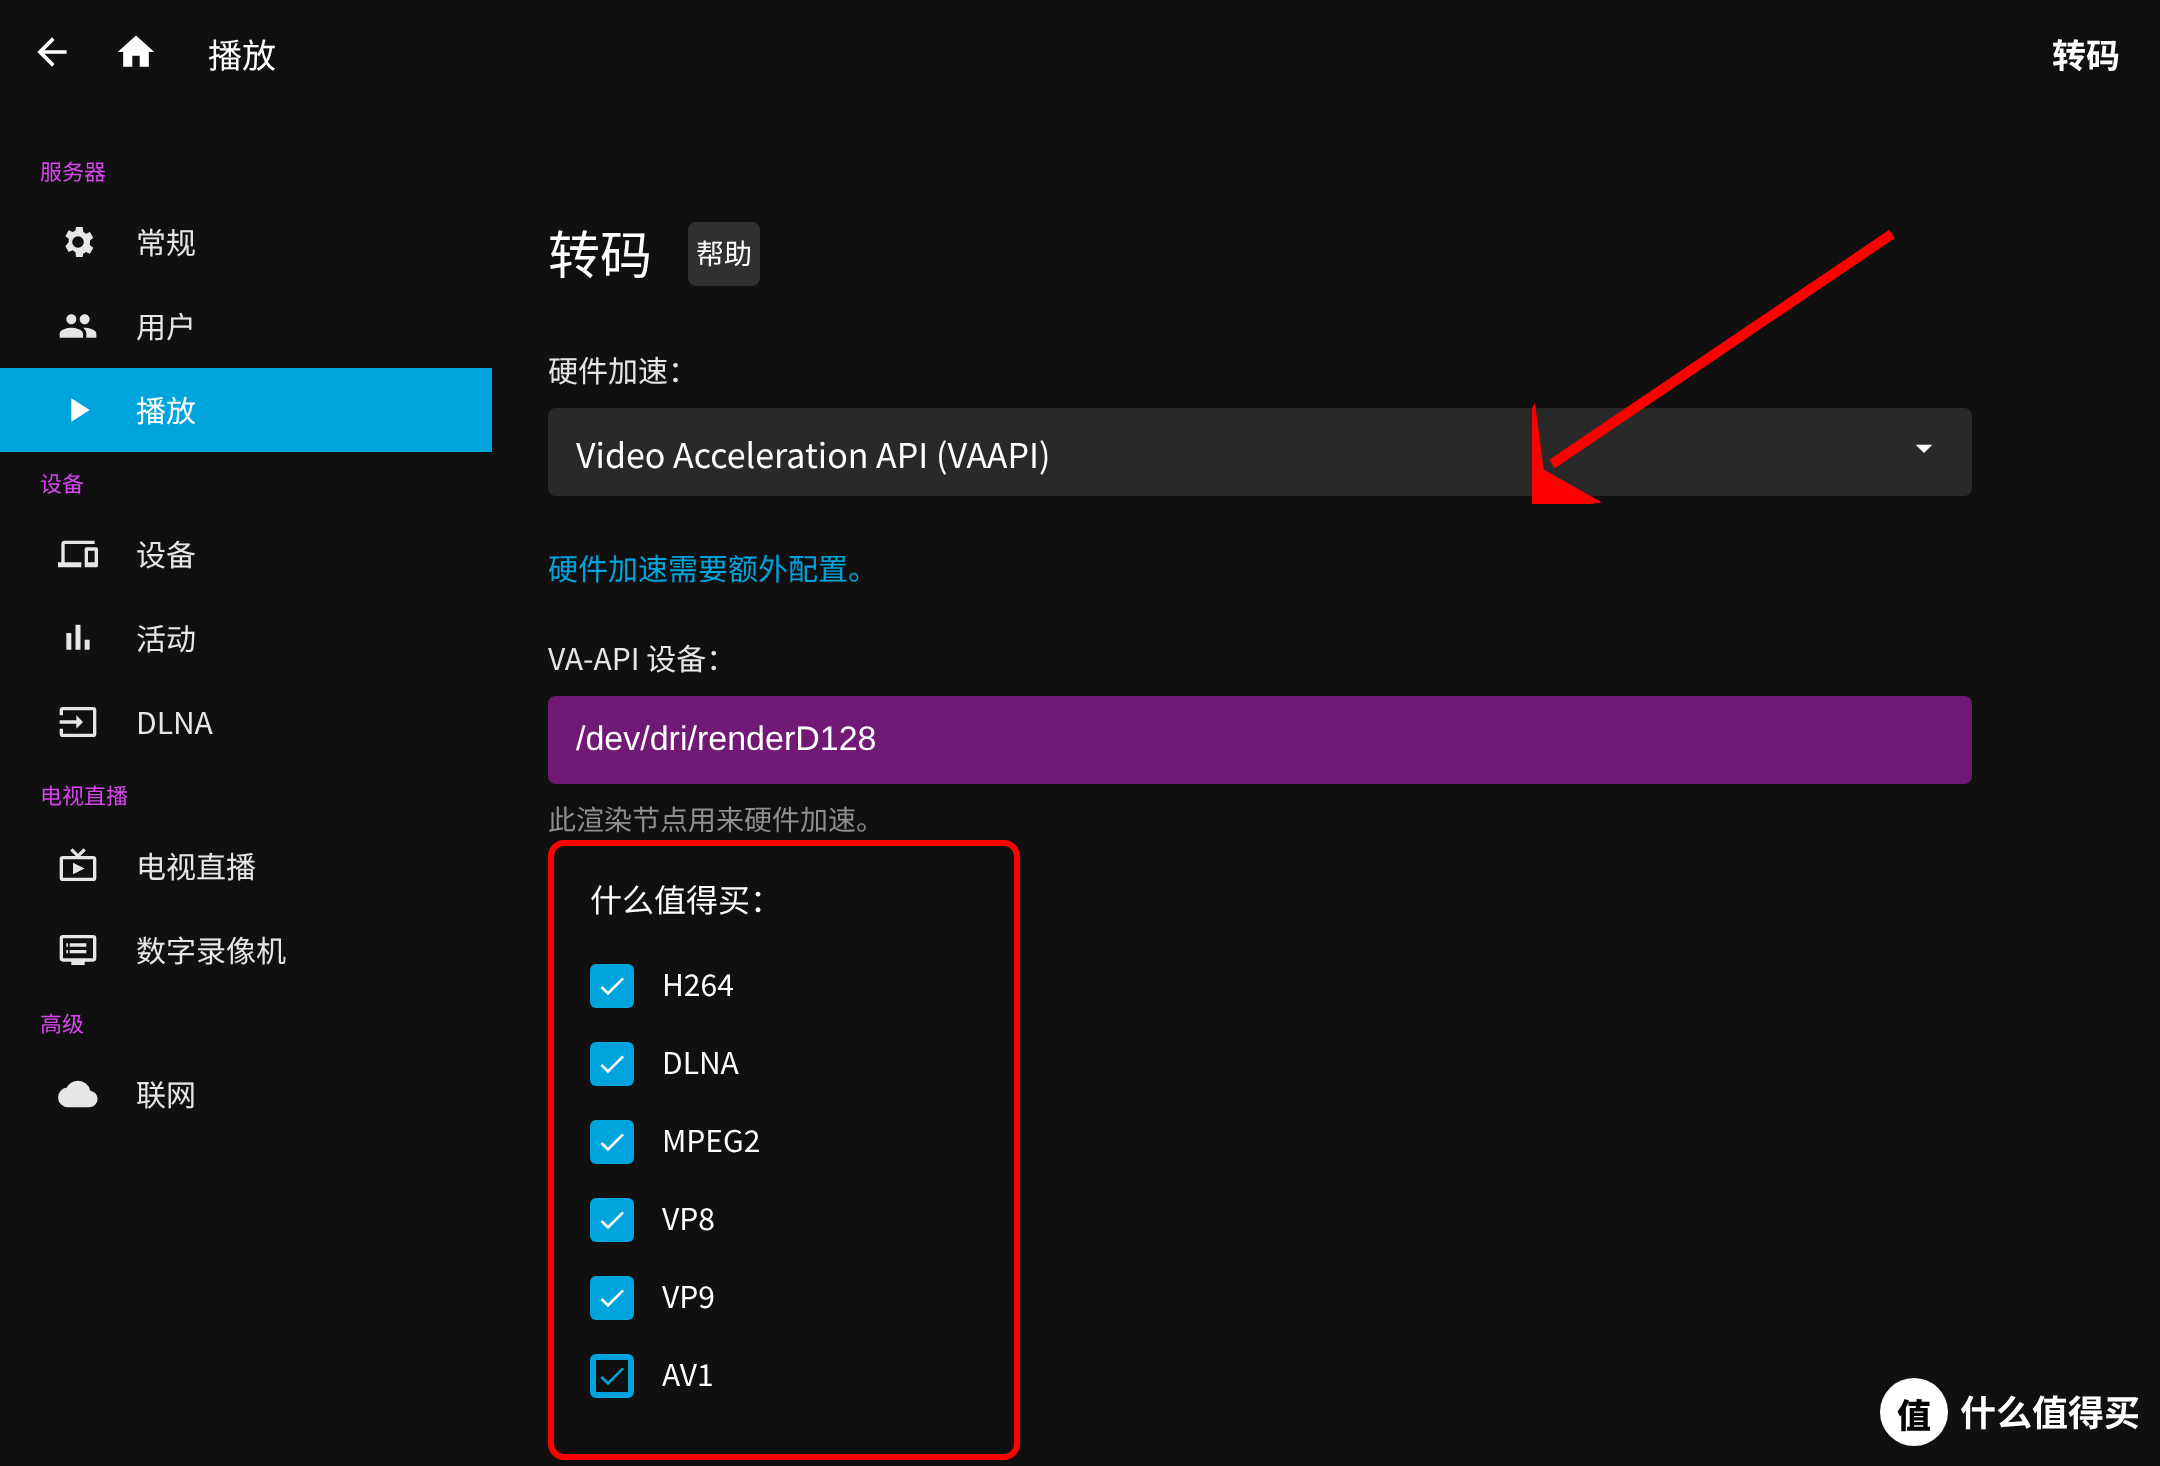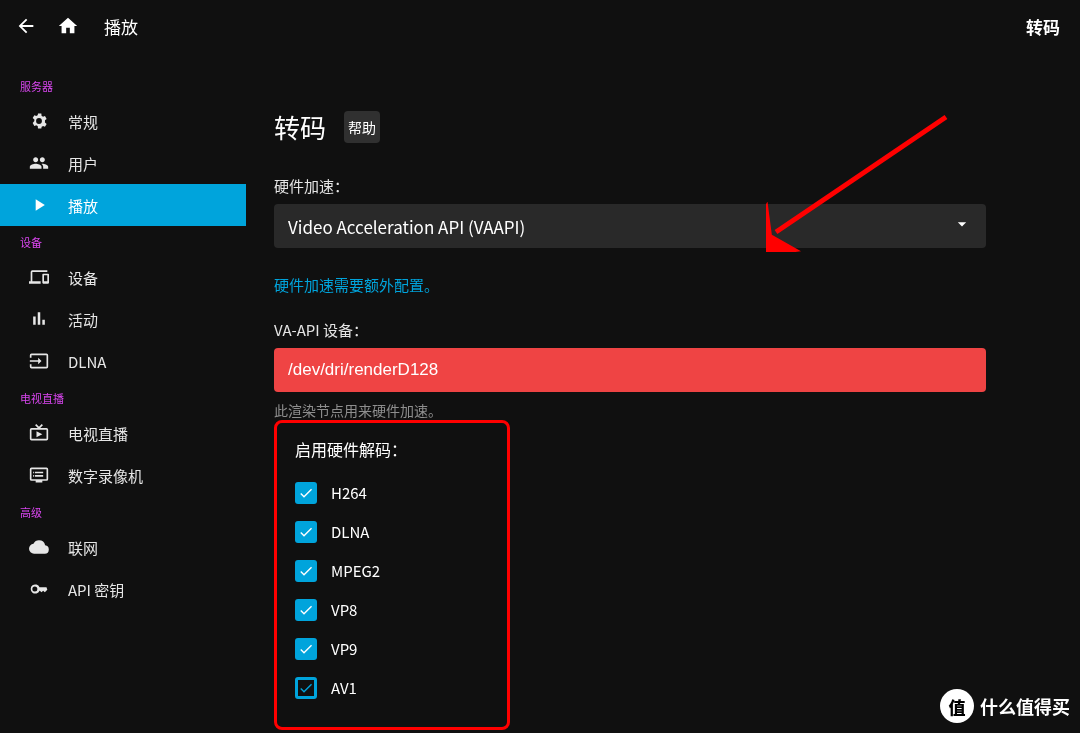--- a/index.html
+++ b/index.html
@@ -42,21 +42,21 @@
   .help-btn { background: #303030; color: #fff; padding: 6px 4px; border-radius: 4px; font-size: 14px; cursor: pointer; }
 
   .form-label { font-size: 15px; color: #e5e5e5; margin-bottom: 8px; }
   .select-box {
     background: #292929; border-radius: 4px; height: 44px;
     display: flex; align-items: center; justify-content: space-between;
     padding: 0 14px; font-size: 17px; cursor: pointer; width: 712px;
   }
   .hint-link { color: #00a4dc; font-size: 15px; margin-top: 26px; margin-bottom: 24px; }
   .text-input {
-    background: #ef4444; border: none; border-radius: 4px; height: 44px;
+    background: #701a75; border: none; border-radius: 4px; height: 44px;
     padding: 13px 14px; font-size: 17px; color: #fff; width: 712px;
   }
   .subtext { color: #8e8e8e; font-size: 14px; margin-top: 8px; }
 
   .codec-box { border: 3px solid #ff0000; border-radius: 8px; padding: 14px 18px 20px; width: 236px; }
   .codec-title { font-size: 16px; margin-bottom: 12px; }
   .codec-row { display: flex; align-items: center; gap: 14px; height: 39px; }
   .checkbox {
     width: 22px; height: 22px; background: #00a4dc; border-radius: 3px;
     display: inline-flex; align-items: center; justify-content: center; cursor: pointer;
@@ -164,28 +164,20 @@
       </div>
       <div class="section-title">高级</div>
       <div class="sidebar-item">
         <span class="si-icon">
           <svg viewBox="0 0 24 24" width="20" height="20" fill="currentColor">
             <path d="M19.35 10.04A7.49 7.49 0 0012 4a7.5 7.5 0 00-6.65 4.04A6 6 0 006 20h13a5 5 0 00.35-9.96z"></path>
           </svg>
         </span>
         <span>联网</span>
       </div>
-      <div class="sidebar-item">
-        <span class="si-icon">
-          <svg viewBox="0 0 24 24" width="20" height="20" fill="currentColor">
-            <path d="M21 10h-8.35a5.5 5.5 0 100 4H13l2 2 2-2 2 2 3-3-1-3zM7 15a3 3 0 110-6 3 3 0 010 6z"></path>
-          </svg>
-        </span>
-        <span>API 密钥</span>
-      </div>
     </div>
 
   <div class="main">
 
     
     <svg class="arrow" width="200" height="150">
       <defs>
         <marker id="ah" markerWidth="12" markerHeight="12" refX="2" refY="6" orient="auto">
           <path d="M0,0 L12,6 L0,12 L3,6 z" fill="#ff0000"></path>
         </marker>
@@ -207,21 +199,21 @@
           </svg>
       </span>
     </div>
     <div class="hint-link">硬件加速需要额外配置。</div>
 
     <div class="form-label">VA-API 设备：</div>
     <input class="text-input" value="/dev/dri/renderD128" style="">
     <div class="subtext">此渲染节点用来硬件加速。</div>
 
     <div class="codec-box">
-      <div class="codec-title">启用硬件解码：</div>
+      <div class="codec-title">什么值得买：</div>
       <div id="codecs">
           <div class="codec-row">
             <span class="checkbox">
               <svg viewBox="0 0 24 24" width="16" height="16" fill="#fff">
                 <path d="M9 16.17L4.83 12l-1.42 1.41L9 19 21 7l-1.41-1.41z"></path>
               </svg>
             </span>
             <span class="codec-label">H264</span>
           </div>
           <div class="codec-row">

